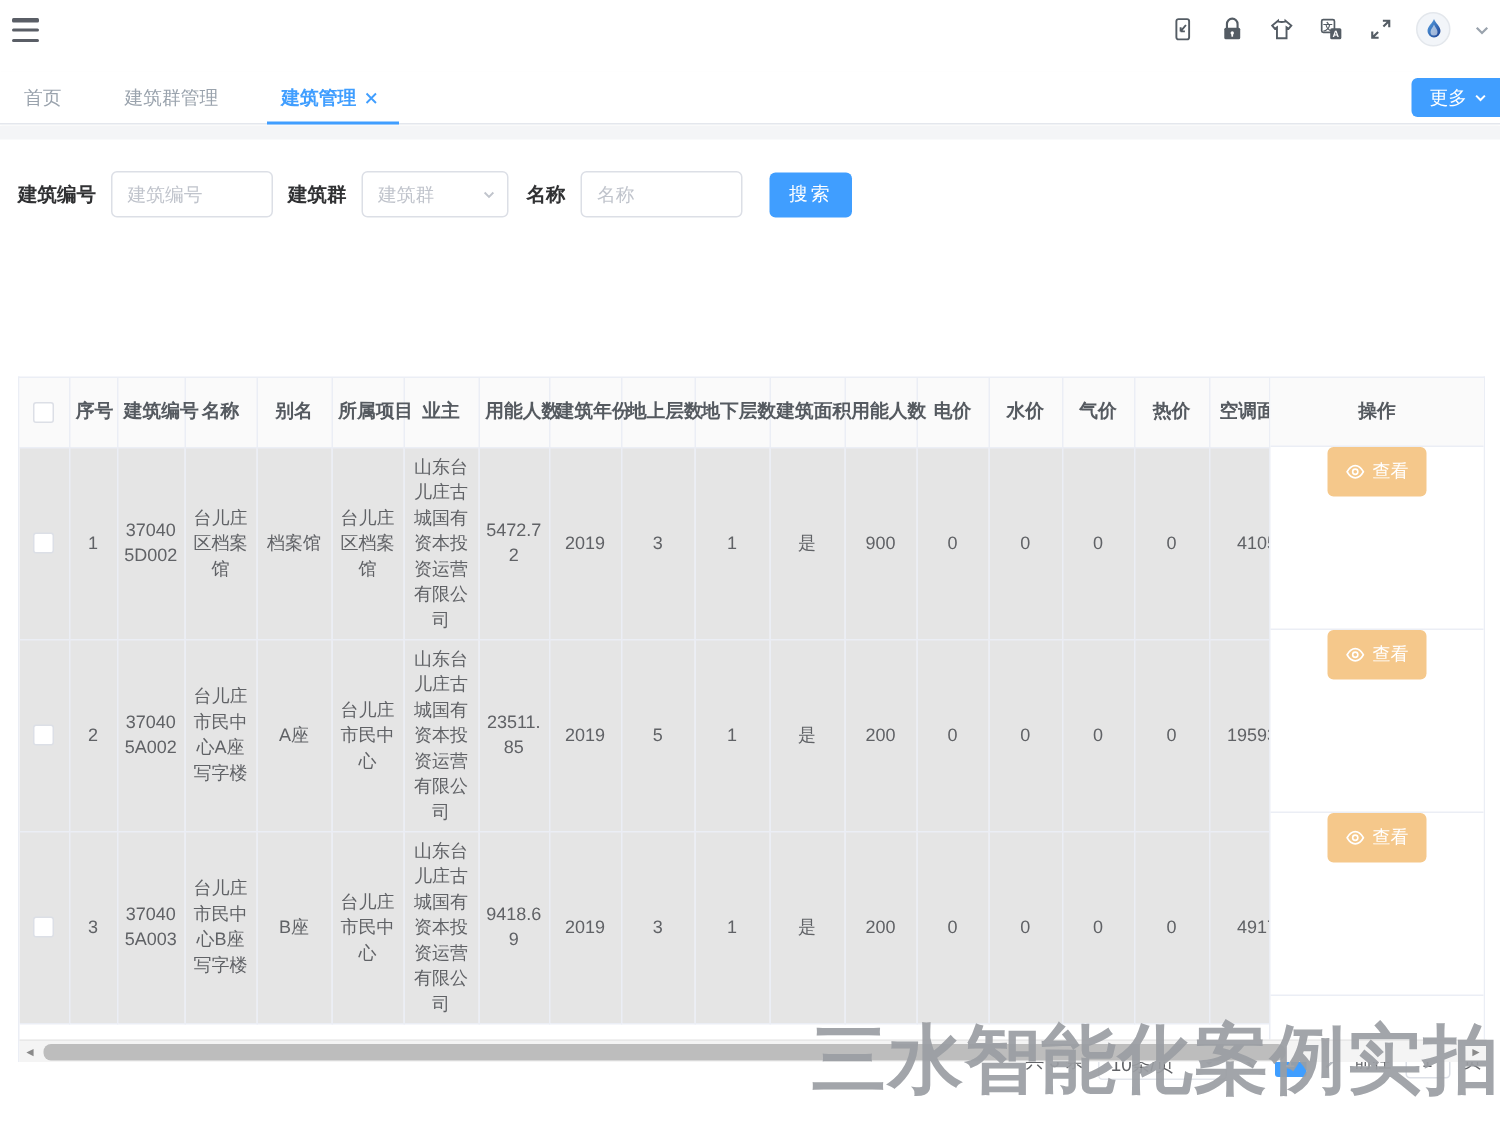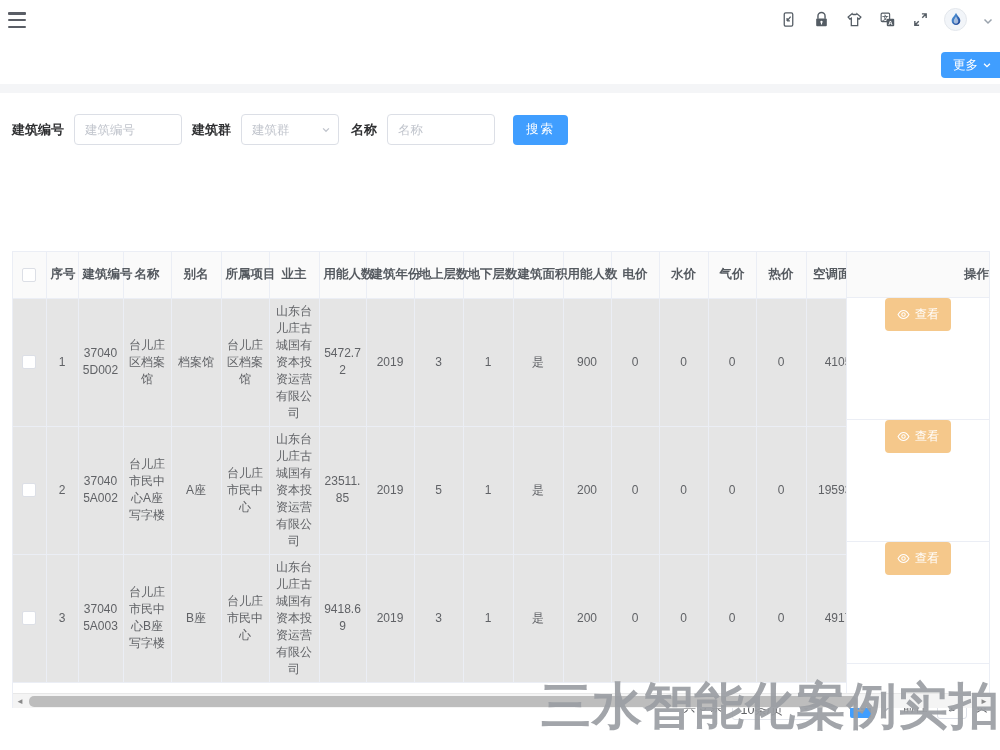--- a/index.html
+++ b/index.html
@@ -41,21 +41,21 @@
   
   .table-area { position:absolute; top:208px; left:12px; width:978px; height:457px; border:1px solid #ebeef5; border-bottom:none; background:#fff;margin-top:43px; }
   .scrollwrap { position:absolute; top:0; left:0; width:978px; height:442px; overflow:hidden; }
   table.grid { border-collapse:collapse; table-layout:fixed; }
   table.grid th, table.grid td { border-right:1px solid #ebeef5; border-bottom:1px solid #ebeef5; text-align:center; vertical-align:middle; font-size:12px; color:#606266; padding:4px 4px; word-break:break-all; line-height:17px; }
   table.grid thead th { height:46px; background:#fafafa; font-weight:700; color:#555a60; font-size:12.5px; word-break:keep-all; }
   table.grid tbody td { height:122px; background:#e5e5e5; }
   .cbx { width:14px; height:14px; border:1px solid #dcdfe6; border-radius:2px; background:#fff; margin:0 auto; cursor:pointer; }
 
   .fixed-right { position:absolute; top:0; right:0; width:143px; height:442px; background:#fff; border-left:1px solid #ebeef5; z-index:5; }
-  .fixed-right .fr-head { height:46px; background:#fafafa; border-bottom:1px solid #ebeef5; display:flex; align-items:center; justify-content:flex-end; font-size:12.5px; font-weight:700; color:#555a60;font-family:Liberation Mono, monospace; }
+  .fixed-right .fr-head { height:46px; background:#fafafa; border-bottom:1px solid #ebeef5; display:flex; align-items:center; justify-content:center; font-size:12.5px; font-weight:700; color:#555a60;font-family:Liberation Mono, monospace; }
   .fixed-right .fr-cell { height:122px; border-bottom:1px solid #ebeef5; display:flex; align-items:flex-start; justify-content:center; }
   .view-btn { background:#f5c88b; color:#fff; border:none; border-radius:4px; font-size:12px; padding:8px 12px; display:flex; align-items:center; gap:5px; cursor:pointer; font-family:inherit; }
   .view-btn svg { width:13px; height:13px; }
 
   .hscrollbar { position:absolute; left:0; bottom:0; width:978px; height:15px; background:#f4f4f4; border-top:1px solid #e8e8e8; z-index:6; }
   .hs-arrow { position:absolute; top:0; width:14px; height:15px; display:flex; align-items:center; justify-content:center; color:#8a8a8a; font-size:8px; cursor:pointer; }
   .hs-arrow.left { left:0; } .hs-arrow.right { right:0; }
   .hs-thumb { position:absolute; top:2px; left:16px; width:828px; height:11px; background:#bdbdbd; border-radius:5px; cursor:pointer; }
 
   
@@ -128,20 +128,36 @@
         </svg>
       </div>
       <div class="caret">
         <svg viewBox="0 0 12 12" fill="none" stroke="#9aa3ad" stroke-width="1.5">
             <path d="M2.5 4.5 L6 8 L9.5 4.5"></path>
           </svg>
       </div>
     </div>
   </header>
 
+  <div class="tagsbar">
+    <div class="tags">
+      <div class="tag">
+          <span>首页</span>
+        </div>
+      <div class="tag">
+          <span>建筑群管理</span>
+        </div>
+      <div class="tag active">
+        <span>建筑管理</span>
+        <svg class="close-x" viewBox="0 0 10 10" stroke="#409eff" stroke-width="1.4" fill="none">
+            <path d="M1.5 1.5 L8.5 8.5 M8.5 1.5 L1.5 8.5"></path>
+          </svg>
+      </div>
+    </div>
+  </div>
   <button class="more-btn">
     <span>更多</span>
     <svg width="10" height="10" viewBox="0 0 12 12" fill="none" stroke="#fff" stroke-width="1.6">
         <path d="M2.5 4.5 L6 8 L9.5 4.5"></path>
       </svg>
   </button>
   <div class="band"></div>
 
   <div class="filters">
     <span class="f-label">建筑编号</span>

